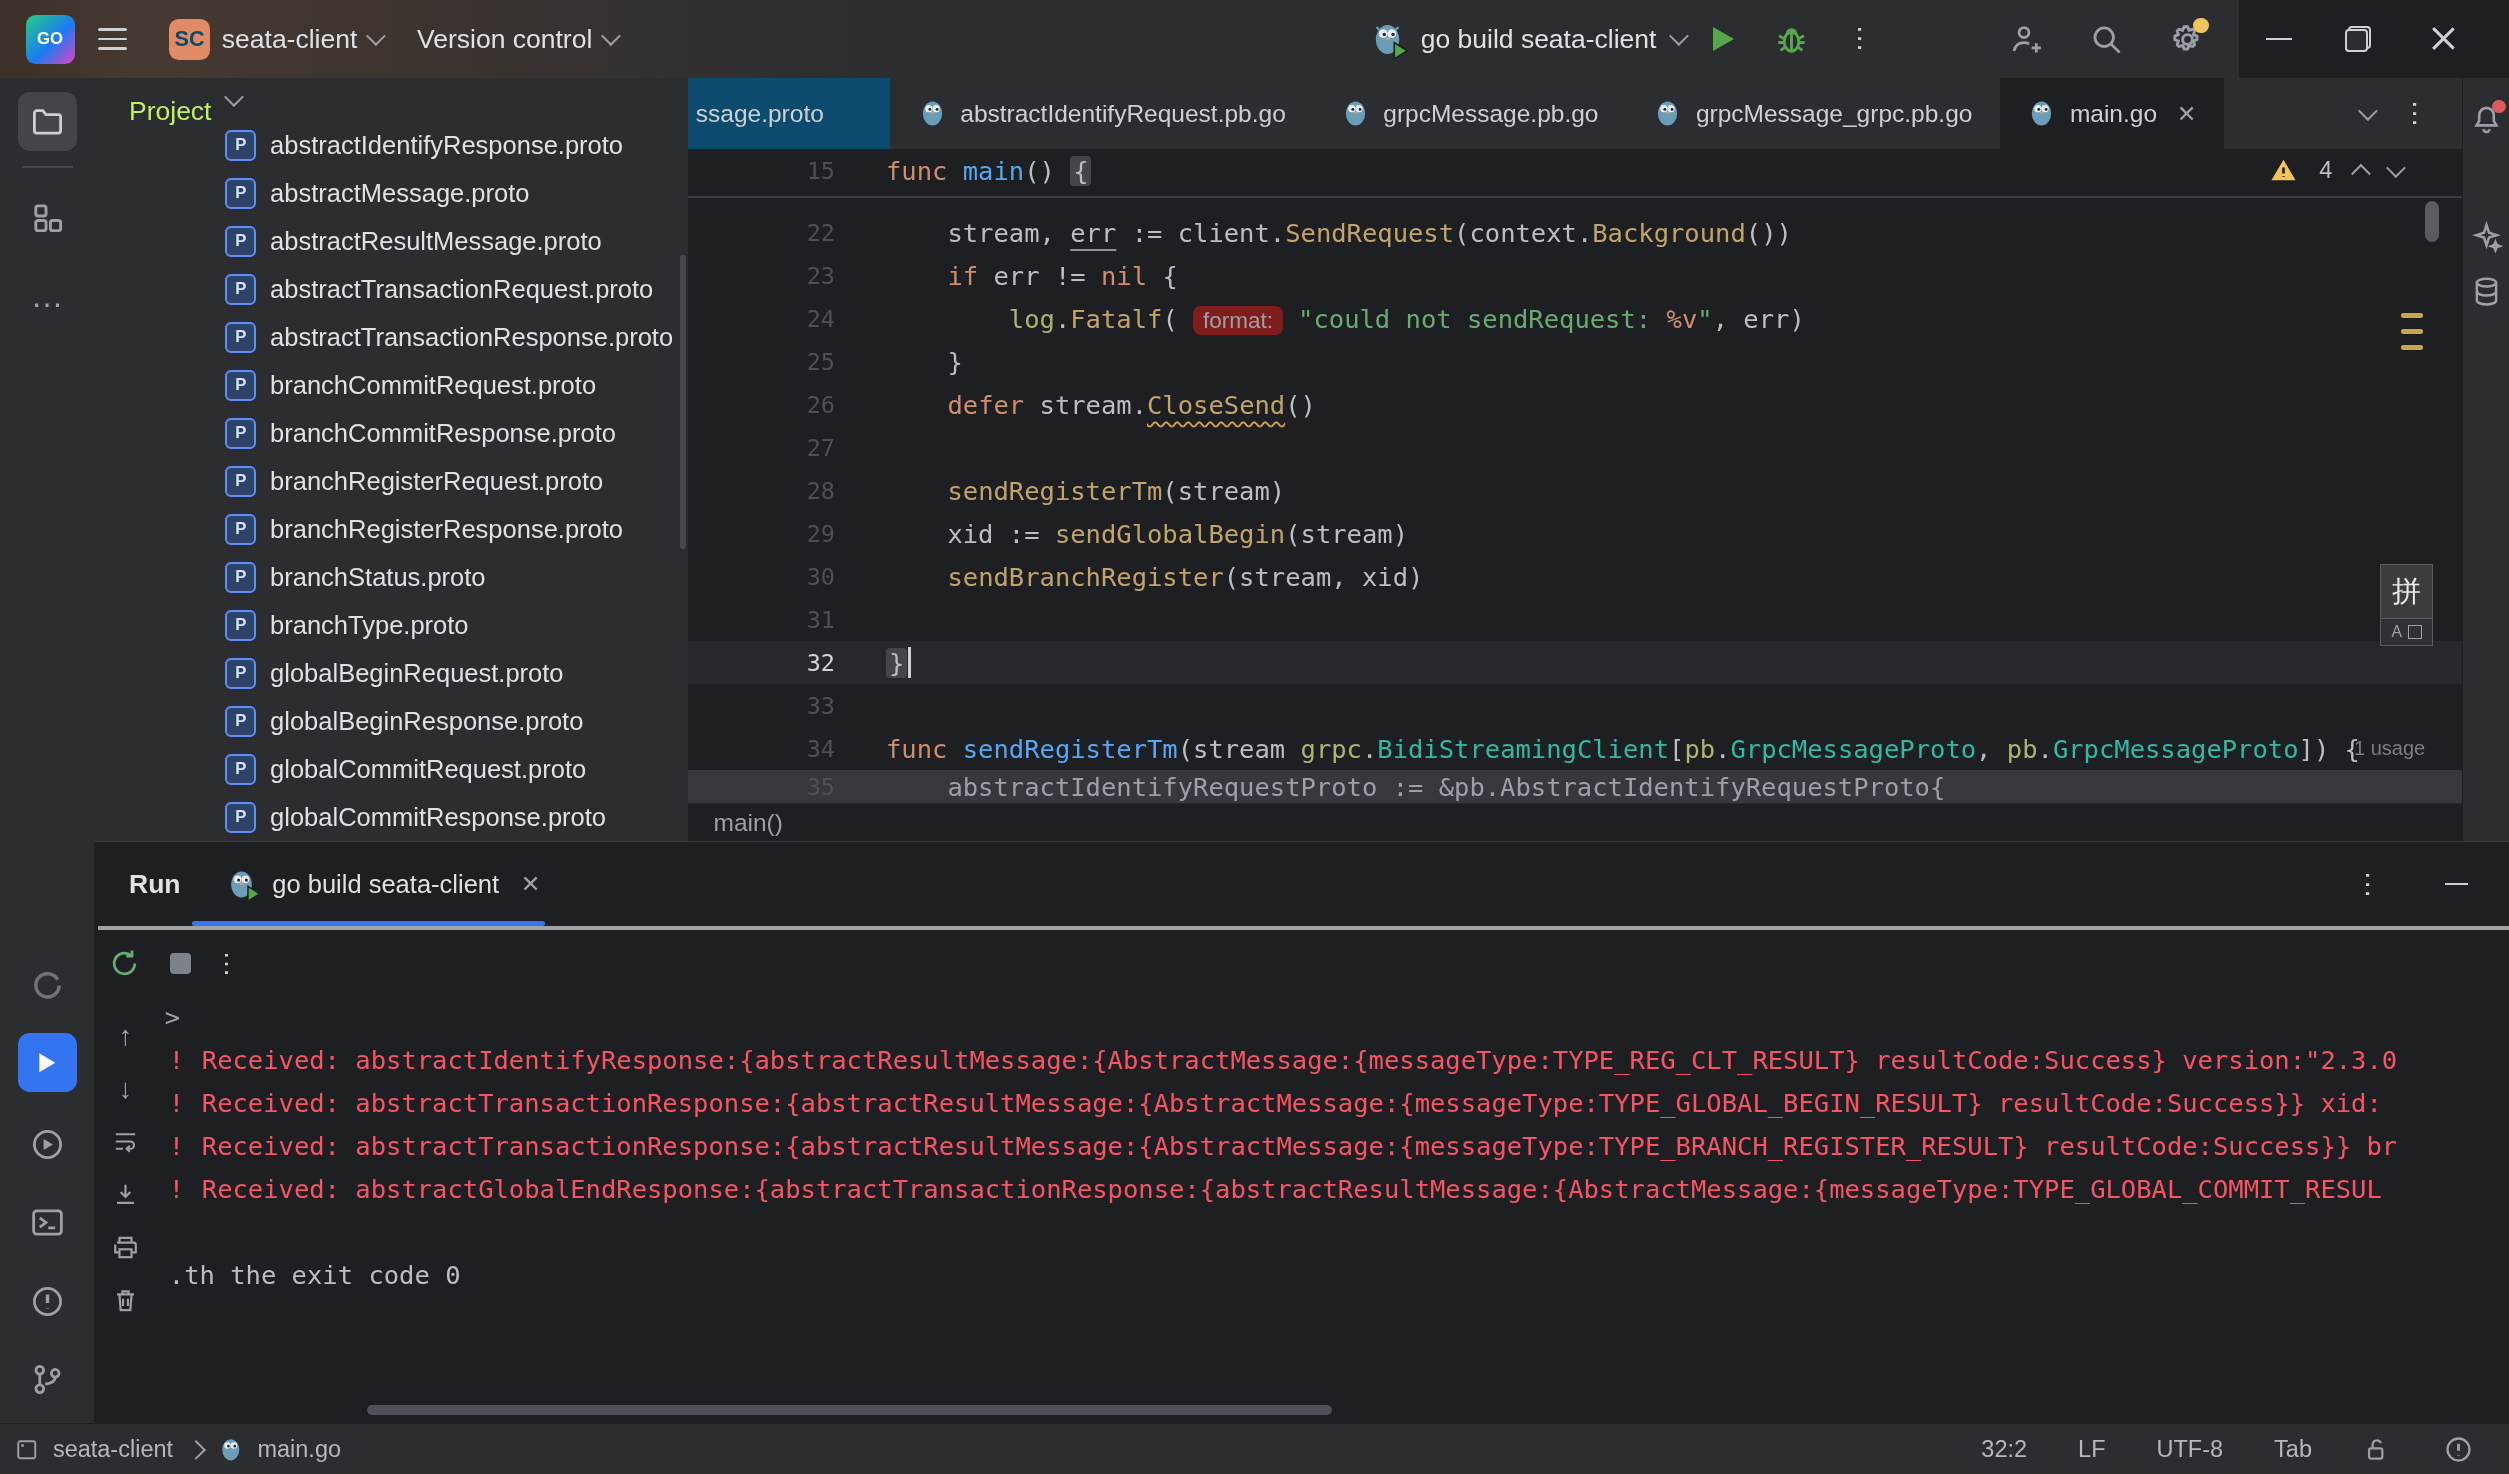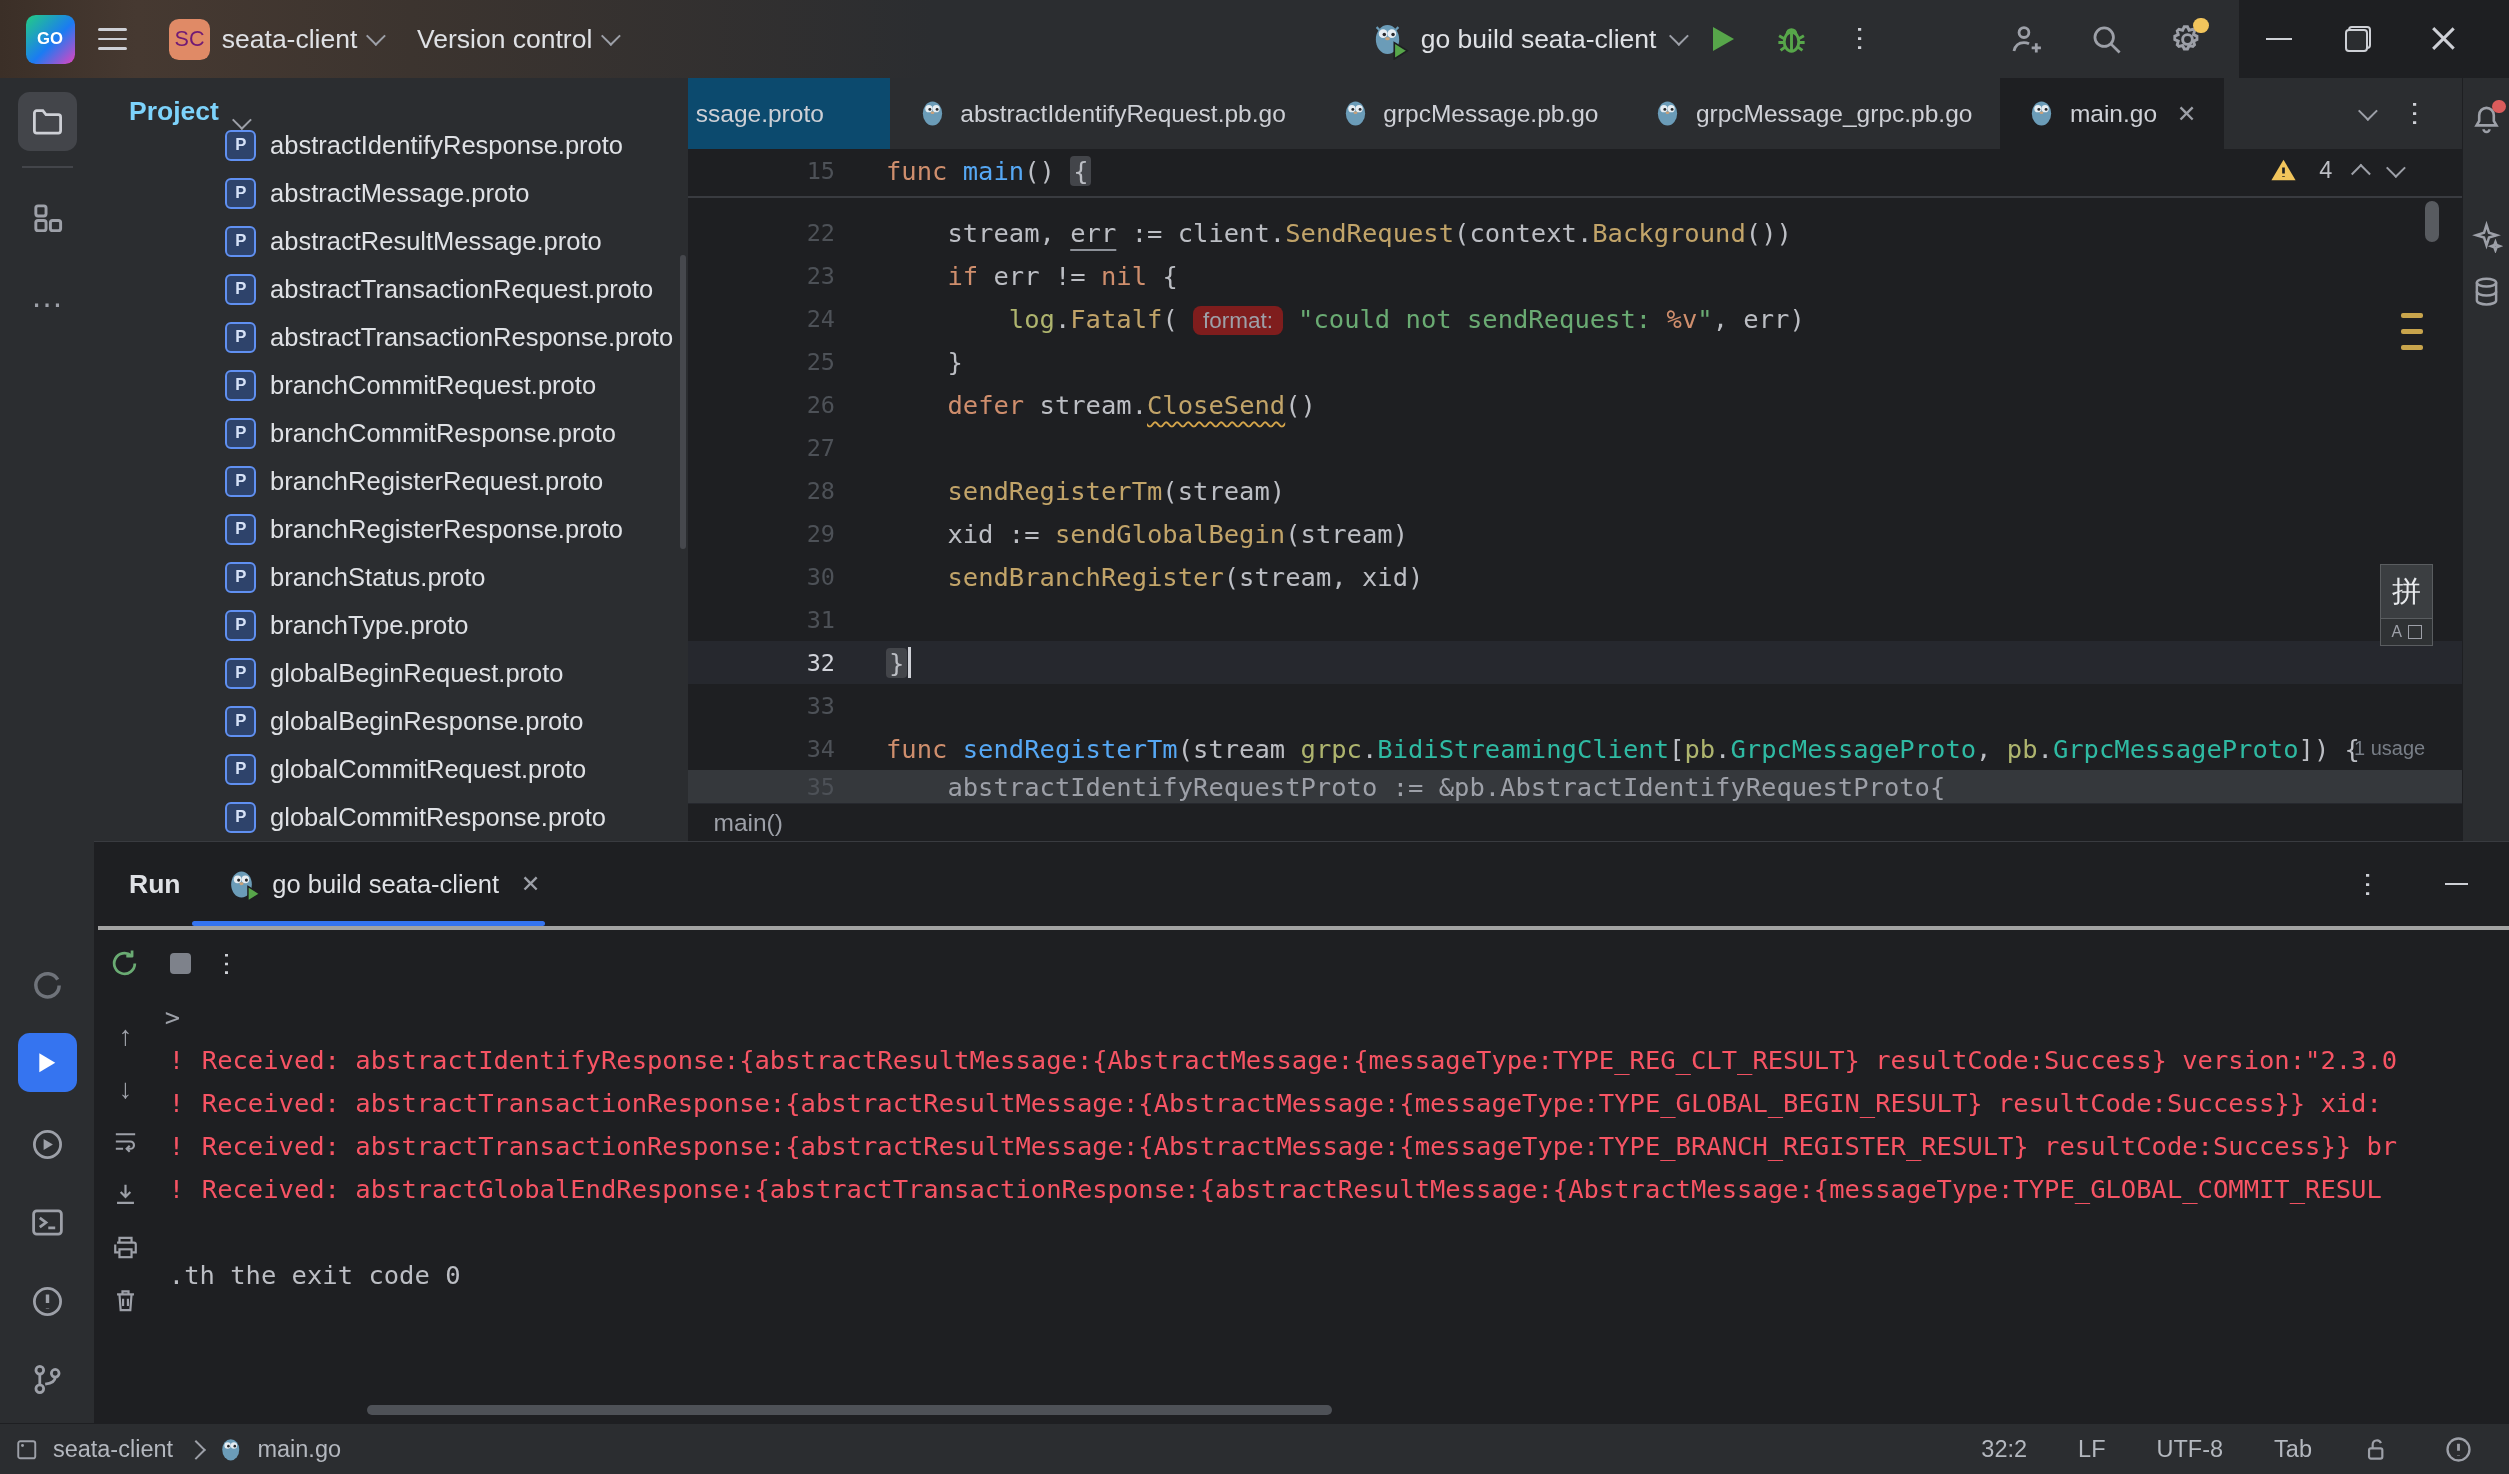--- a/index.html
+++ b/index.html
@@ -11,34 +11,34 @@
   #titlebar{left:0;top:0;width:2239px;height:78px;
     background:linear-gradient(90deg,#3b2f27 0px,#463931 137px,#3c342f 412px,#2b2d30 931px,#2b2d30 100%);}
   .tb-item{position:absolute;top:0;height:78px;display:flex;align-items:center;gap:11.8px;color:#DFE1E5;font-size:26.5px;}
   .chev{width:11.8px;height:11.8px;border-right:2.5px solid #9DA0A8;border-bottom:2.5px solid #9DA0A8;
         transform:rotate(45deg);margin-top:-5.9px;}
   .logo{width:49px;height:49px;border-radius:9.8px;
         background:linear-gradient(135deg,#23ce83 0%,#1b7bf2 55%,#e343c0 100%);
         display:flex;align-items:center;justify-content:center;color:#fff;font-weight:bold;font-size:16.7px;}
   .burger{width:29px;height:21.6px;display:flex;flex-direction:column;justify-content:space-between;}
   .burger i{display:block;height:2.9px;background:#CED0D6;border-radius:2px;}
-  .avatar{width:41px;height:41px;border-radius:9.8px;background:#E08A66;color:#701a75;
-          display:flex;align-items:center;justify-content:center;font-size:21.6px;font-weight:normal;}
+  .avatar{width:41px;height:41px;border-radius:9.8px;background:#E08A66;color:#0c4a6e;
+          display:flex;align-items:center;justify-content:center;font-size:21.6px;font-weight:bold;}
   .play-tri{width:0;height:0;border-left:21.6px solid #57A64A;border-top:12.7px solid transparent;border-bottom:12.7px solid transparent;}
   
   #leftstrip{left:0;top:78px;width:94px;height:1345px;background:#2B2D30;border-right:1px solid #1E1F22;}
   .strip-ic{position:absolute;left:17.6px;width:59px;height:59px;border-radius:11.8px;
             display:flex;align-items:center;justify-content:center;}
   .strip-ic.sel{background:#43454A;}
   .strip-ic.run-sel{background:#3574F0;}
   .hr-div{position:absolute;left:21.6px;width:51px;height:2px;background:#43454A;}
   
   #projectpanel{left:94px;top:78px;width:594px;height:763px;background:#2B2D30;overflow:hidden;}
-  #proj-head{position:absolute;left:35px;top:17.6px;display:flex;align-items:flex-end;gap:15.7px;
-             font-size:26.5px;font-weight:bold;color:#7dd3fc;}
+  #proj-head{position:absolute;left:35px;top:17.6px;display:flex;align-items:flex-start;gap:15.7px;
+             font-size:26.5px;font-weight:normal;color:#bef264;}
   #file-list{position:absolute;left:0;top:57px;width:100%;}
   .file-row{height:48px;display:flex;align-items:center;padding-left:131px;gap:13.7px;font-size:25.5px;color:#DFE1E5;}
   .p-ic{width:27.4px;height:27.4px;border-radius:5.9px;background:#2E436B;border:2px solid #6090F2;
         color:#D5E1F7;font-size:16.7px;font-weight:bold;display:flex;align-items:center;justify-content:center;flex:0 0 auto;}
   #proj-scroll{left:680px;top:255px;width:5.9px;height:294px;background:#46484D;border-radius:2.9px;}
   
   #editor{left:688px;top:78px;width:1774px;height:763px;background:#1E1F22;overflow:hidden;}
   #tabbar{position:absolute;left:0;top:0;width:100%;height:71px;background:#2B2D30;display:flex;align-items:stretch;}
   .tab{display:flex;align-items:center;gap:13.7px;padding:0 27.4px;font-size:24.5px;color:#CED0D6;position:relative;}
   .tab.active{background:#1E1F22;}

